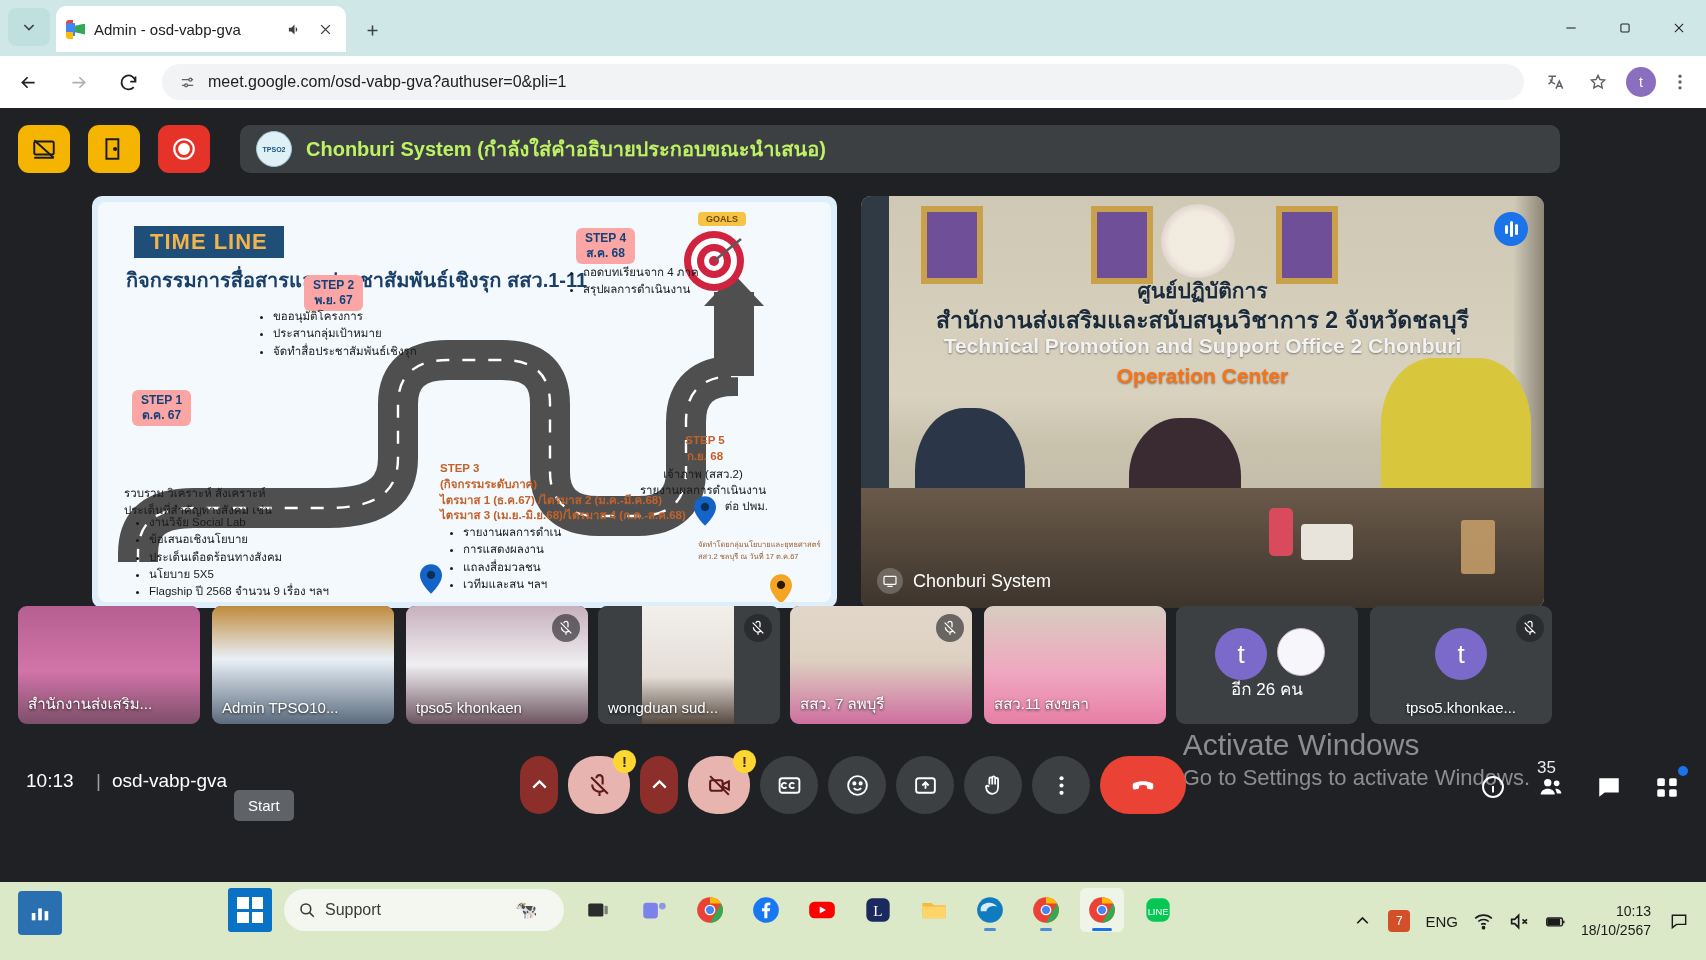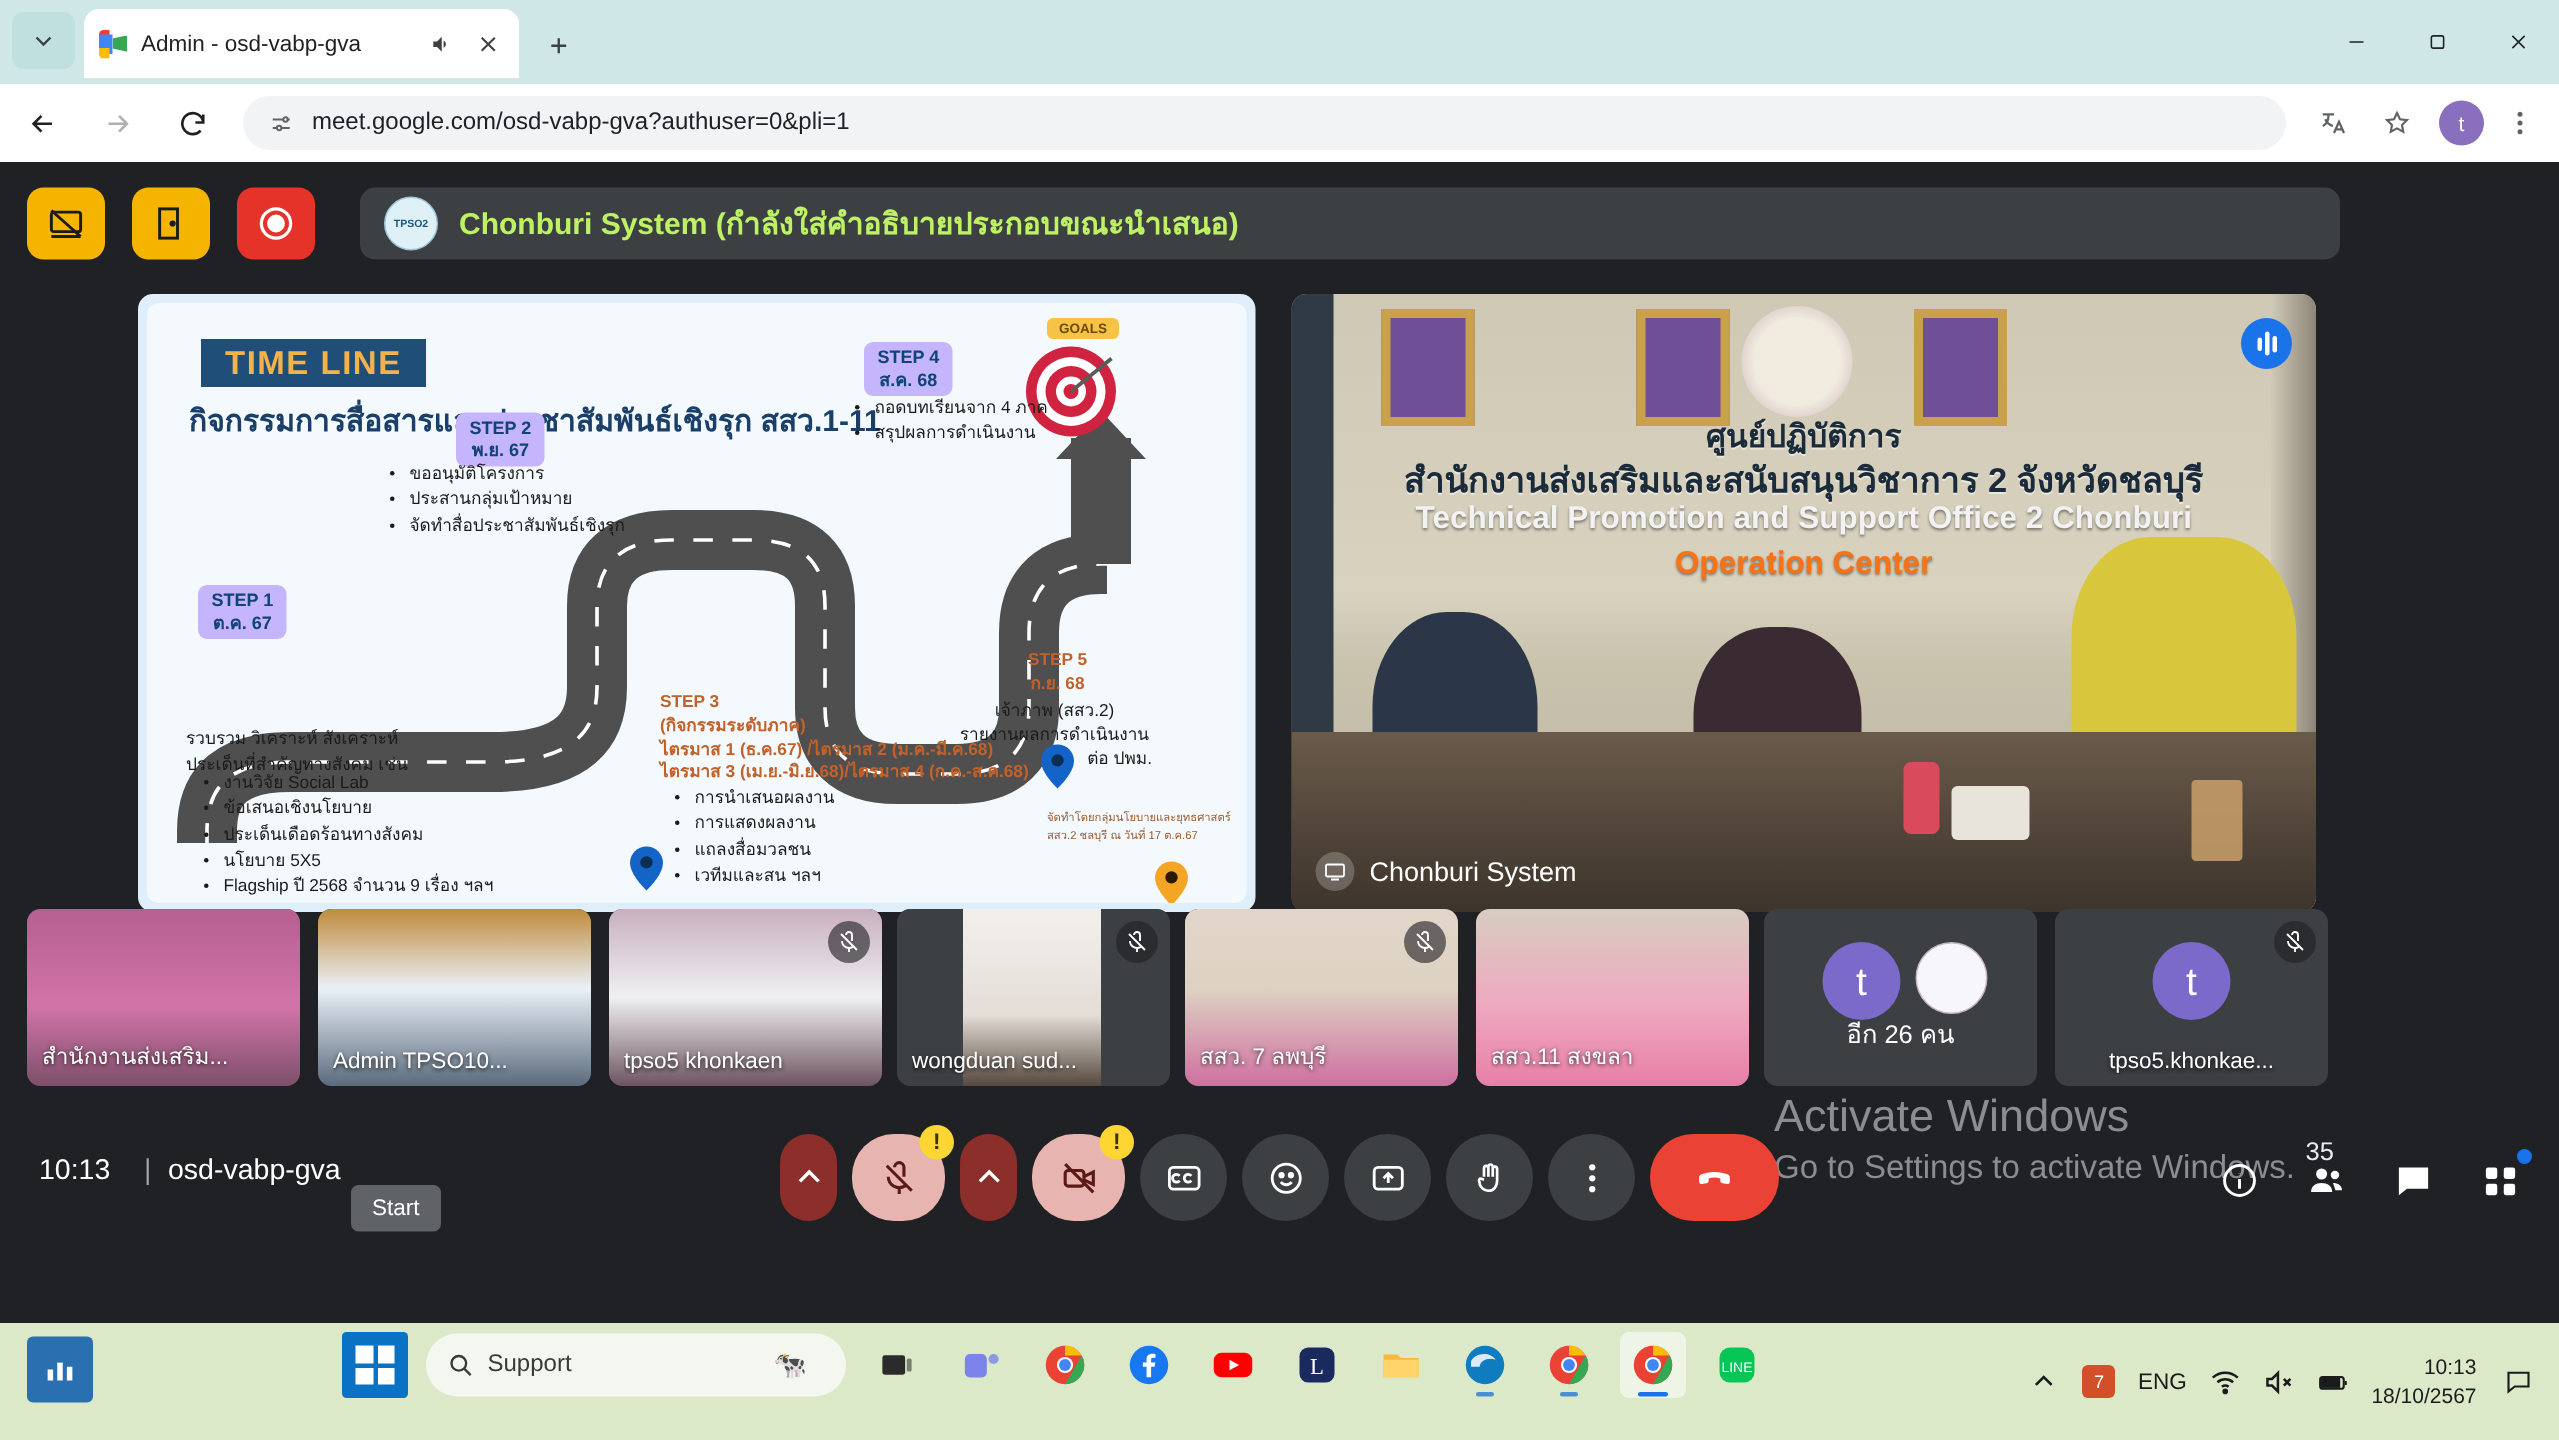--- a/index.html
+++ b/index.html
@@ -69,21 +69,21 @@
   .stage{position:absolute;left:0;top:80px;width:1706px;height:420px;}
   .slide-tile{position:absolute;left:92px;top:8px;width:745px;height:412px;background:#dfeefb;border-radius:10px;overflow:hidden;}
   .slide-inner{position:absolute;left:6px;top:6px;right:6px;bottom:6px;background:#f4f9fe;border-radius:8px;overflow:hidden;}
 
   .tl-badge{position:absolute;left:36px;top:24px;background:#1f4e79;color:#f3b34a;font-size:22px;font-weight:bold;
             letter-spacing:1px;padding:3px 16px;}
   .tl-sub{position:absolute;left:28px;top:62px;color:#1a3f68;font-size:20px;font-weight:bold;white-space:nowrap;}
 
   .road{position:absolute;left:0;top:70px;width:733px;height:290px;}
 
-  .step-chip{position:absolute;background:#c4b5fd;border-radius:6px;padding:3px 9px;text-align:center;color:#10437a;
+  .step-chip{position:absolute;background:#fca5a5;border-radius:6px;padding:3px 9px;text-align:center;color:#10437a;
              font-size:12px;font-weight:bold;line-height:1.25;}
   .step-chip .d{font-size:12px;}
   .bullets{position:absolute;font-size:11.5px;color:#1b1b1b;line-height:1.5;}
   .bullets ul{margin:0;padding-left:15px;}
   .orange-txt{position:absolute;color:#c2622a;font-size:11.5px;font-weight:bold;line-height:1.45;}
   .plain-txt{position:absolute;color:#1b1b1b;font-size:11.5px;line-height:1.45;}
   .credit{position:absolute;color:#9a5a2b;font-size:7.5px;line-height:1.45;text-align:left;}
 
   .pin{position:absolute;width:22px;height:30px;}
   .goals{position:absolute;background:#f6c344;color:#6b4a05;font-size:9px;font-weight:bold;padding:2px 8px;border-radius:4px;}
@@ -382,21 +382,21 @@
               <li>จัดทำสื่อประชาสัมพันธ์เชิงรุก</li>
             </ul>
           </div>
 
           <div class="orange-txt" style="left:342px;top:258px;">STEP 3</div>
           <div class="orange-txt" style="left:342px;top:274px;">(กิจกรรมระดับภาค)</div>
           <div class="orange-txt" style="left:342px;top:290px;">ไตรมาส 1  (ธ.ค.67) /ไตรมาส 2 (ม.ค.-มี.ค.68)</div>
           <div class="orange-txt" style="left:342px;top:305px;">ไตรมาส 3 (เม.ย.-มิ.ย.68)/ไตรมาส 4 (ก.ค.-ส.ค.68)</div>
           <div class="bullets" style="left:350px;top:322px;">
             <ul>
-              <li>การนำเสนอผลงาน</li>
+              <li>รายงานผลการดำเน</li>
               <li>การแสดงผลงาน</li>
               <li>แถลงสื่อมวลชน</li>
               <li>เวทีมและสน ฯลฯ</li>
             </ul>
           </div>
 
           <div class="bullets" style="left:470px;top:62px;">
             <ul>
               <li>ถอดบทเรียนจาก 4 ภาค</li>
               <li>สรุปผลการดำเนินงาน</li>

